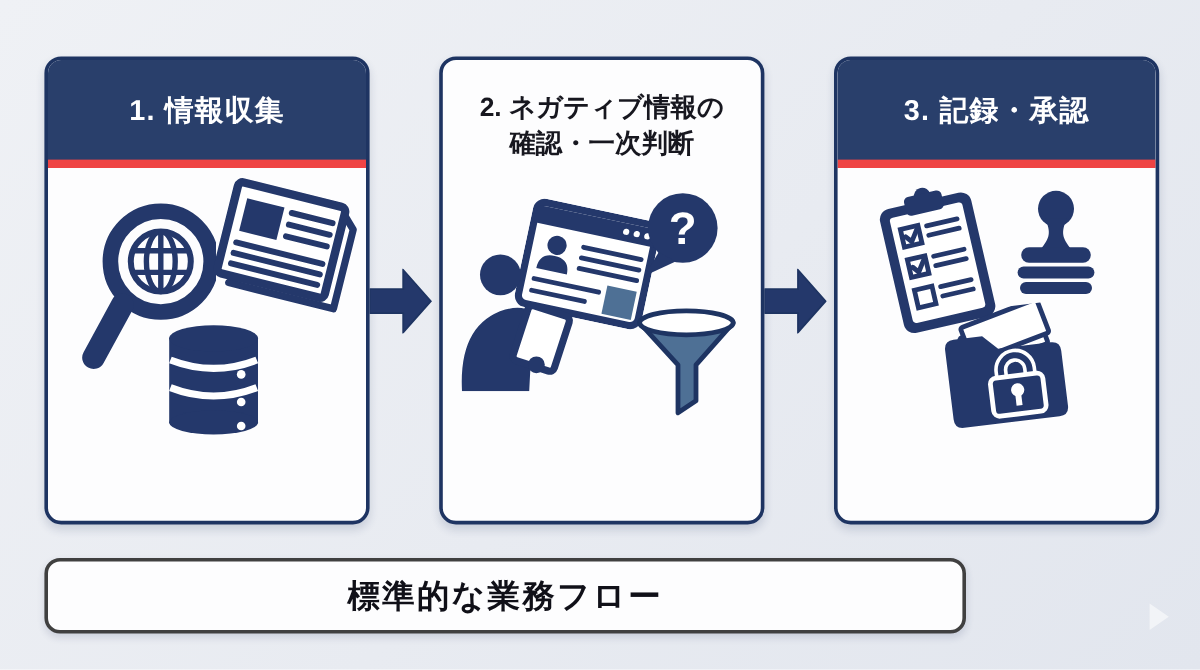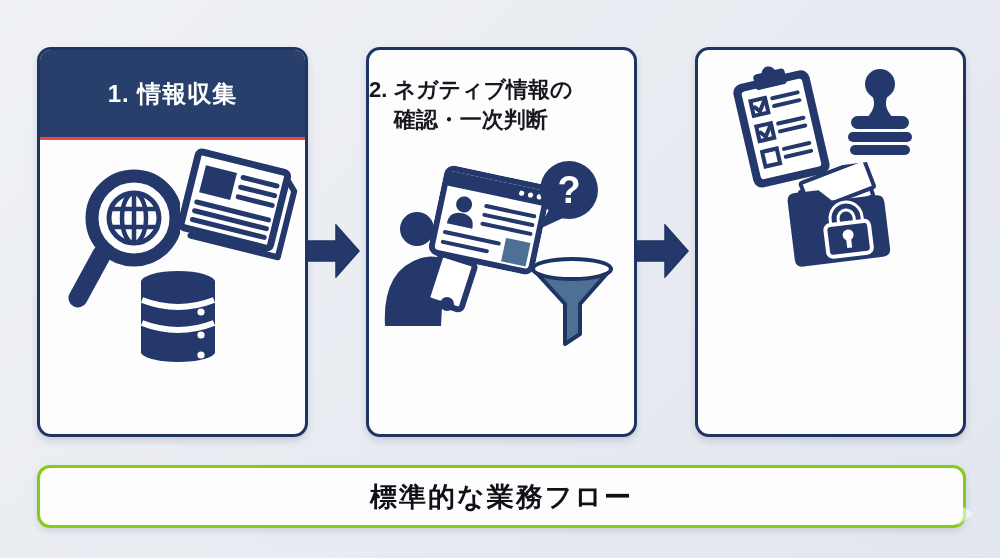--- a/index.html
+++ b/index.html
@@ -20,35 +20,36 @@
     border-radius: 14px;
     box-shadow: 0 4px 7px rgba(40,55,100,0.16);
     overflow: hidden;
   }
   .card-1 { left: 37px; }
   .card-2 { left: 366px; }
   .card-3 { left: 695px; }
   .card-header {
     height: 90px;
     background: #293f6b;
-    border-bottom: 3px solid #ef4444;
+    border-bottom: 7px solid #ef4444;
     display: flex;
     align-items: center;
     justify-content: center;
   }
   .card-header .title {
     color: #ffffff;
     font-size: 24px;
     font-weight: 700;
     letter-spacing: 1px;
   }
   .card-header-plain {
     height: 96px;
     display: flex;
     align-items: center;
+    justify-content: center;
     padding-top: 14px;
   }
   .card-header-plain .title {
     color: #17171f;
     font-size: 22px;
     font-weight: 700;
     text-align: center;
     white-space: pre-line;
     line-height: 1.35;
   }
@@ -65,23 +66,23 @@
     line-height: 1.35;
   }
   .caption-2 { bottom: 22px; }
   .icon { position: absolute; }
   .flow-arrow { position: absolute; top: 224px; width: 52px; height: 54px; }
   .arrow-1 { left: 308px; }
   .arrow-2 { left: 637px; }
   .banner {
     position: absolute;
     left: 37px; top: 465px;
-    width: 929px; height: 63px;
+    width: 768px; height: 63px;
     background: #fdfdfe;
-    border: 3px solid #84cc16;
+    border: 3px solid #404040;
     border-radius: 13px;
     box-shadow: 0 3px 6px rgba(40,55,100,0.14);
     display: flex;
     align-items: center;
     justify-content: center;
   }
   .banner .banner-label {
     font-size: 27px;
     font-weight: 700;
     color: #101018;
@@ -211,20 +212,23 @@
   </div>
 </div>
 
 <span class="flow-arrow arrow-2">
   <svg width="52" height="54" viewBox="0 0 52 54">
     <polygon points="0,17 28,17 28,1 51,27 28,53 28,37 0,37" fill="#24386b" stroke="#1e3462" stroke-width="1.5"></polygon>
   </svg>
 </span>
 
 <div class="card card-3">
+  <div class="card-header">
+    <div class="title">3. 記録・承認</div>
+  </div>
   <div class="card-body">
 
     <span class="icon" style="left:38px; top:14px; transform:rotate(-13deg);">
       <svg width="90" height="122" viewBox="0 0 90 122">
         <rect x="6" y="12" width="78" height="106" rx="9" fill="#24386b"></rect>
         <rect x="14" y="20" width="62" height="90" rx="3" fill="#ffffff"></rect>
         <circle cx="45" cy="8" r="7" fill="#24386b"></circle>
         <rect x="29" y="6" width="32" height="16" rx="4" fill="#24386b"></rect>
         <g fill="#ffffff" stroke="#24386b" stroke-width="4">
           <rect x="21" y="31" width="15" height="15"></rect>

